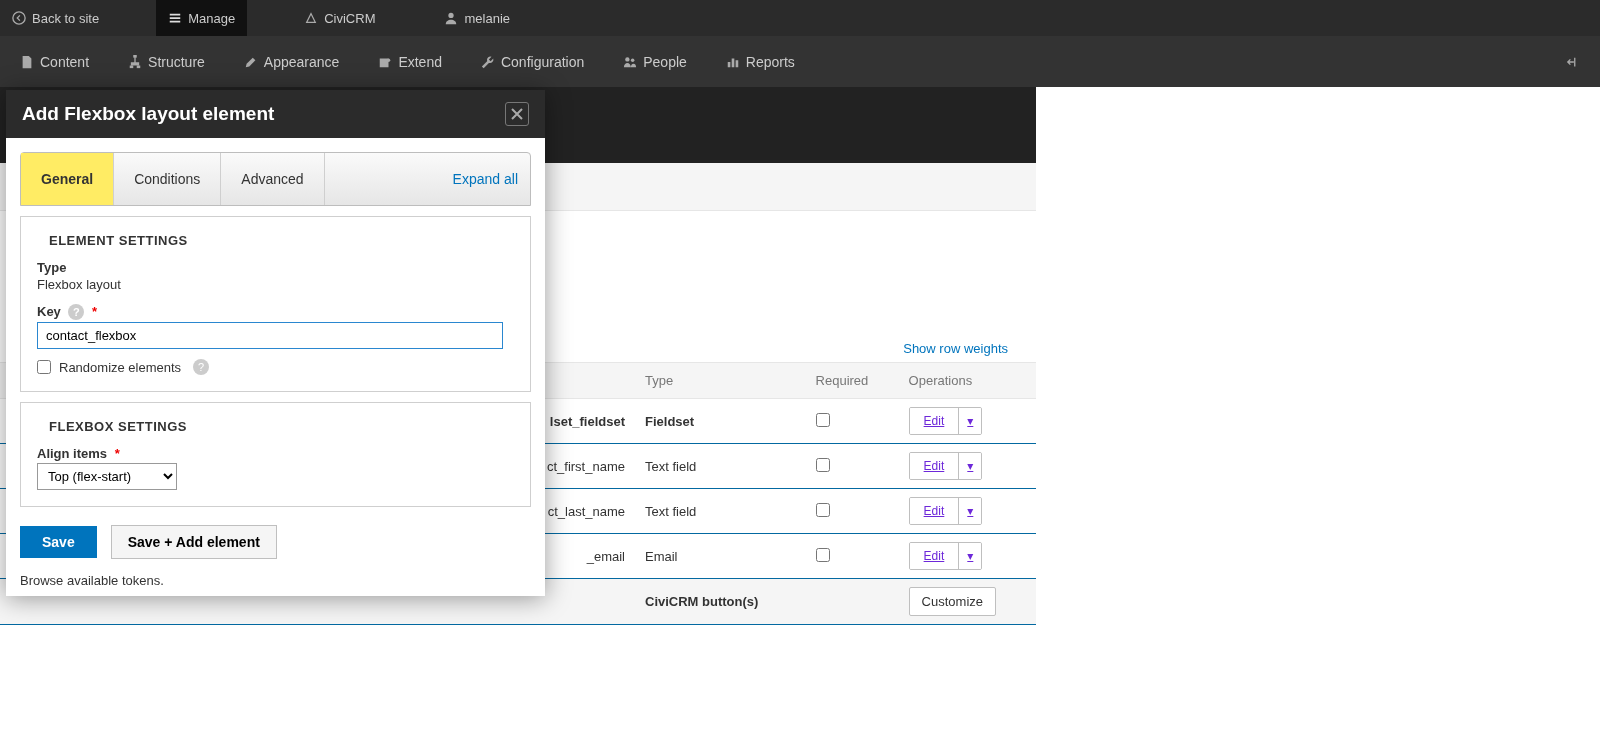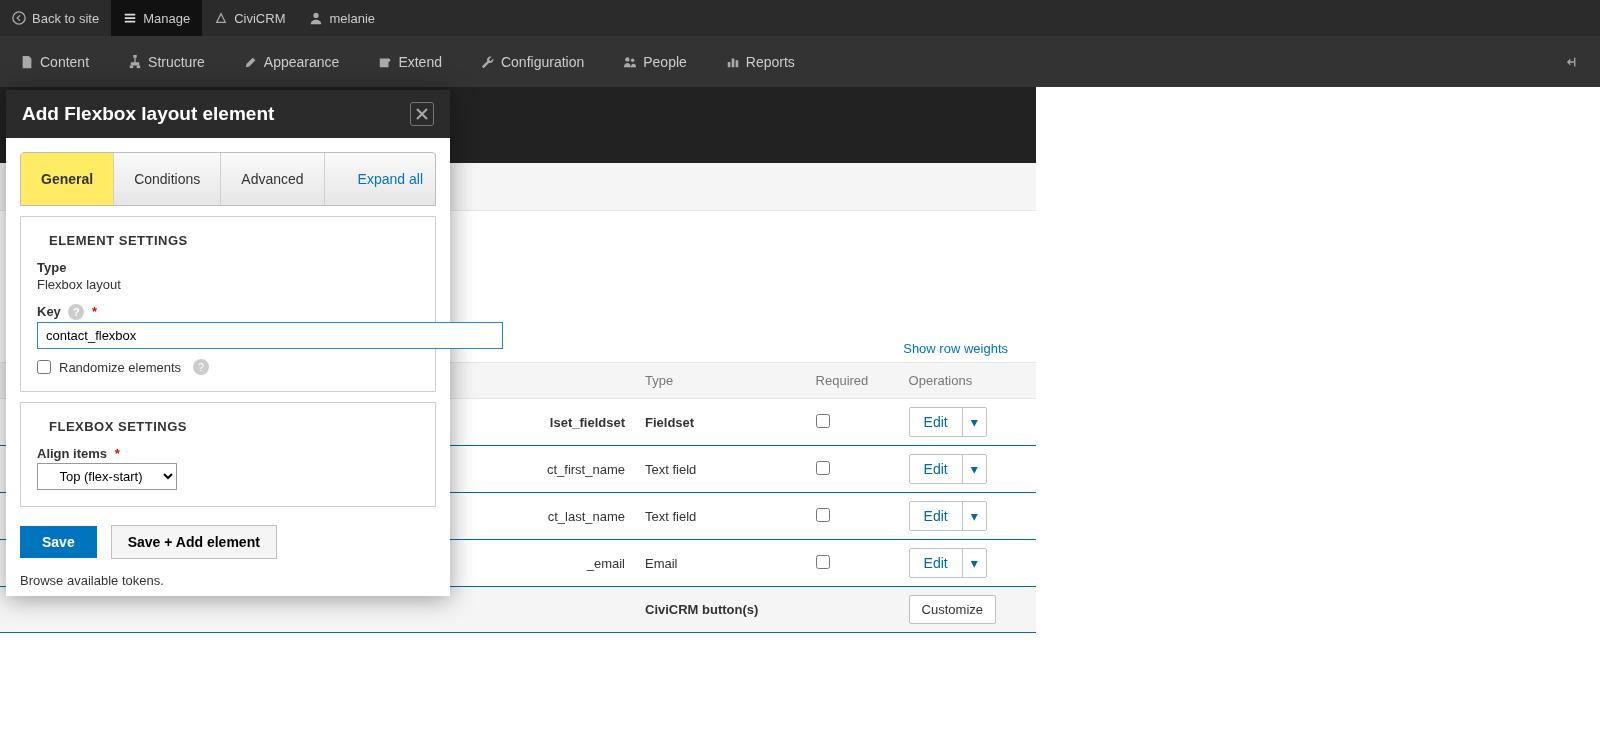--- a/index.html
+++ b/index.html
@@ -1,64 +1,64 @@
 <!DOCTYPE html>
 <html><head>
 <meta charset="utf-8">
 <style>
 * { box-sizing: border-box; margin: 0; padding: 0; }
 body { font-family: "Lucida Grande", "Segoe UI", Arial, sans-serif; font-size: 13px; background: #fff; color: #333; }
 
 
-.toolbar-top { background: #2b2b2b; height: 36px; display: flex; align-items: stretch; color: #ccc; }
+.toolbar-top { background: #2b2b2b; height: 36px; display: flex; align-items: stretch; color: #ccc; gap: 45px; }
 .toolbar-top .item { display: flex; align-items: center; padding: 0 12px; gap: 6px; cursor: pointer; font-size: 13px; }
 .toolbar-top .item.active { background: #111; }
 .toolbar-sub { background: #333; height: 51px; display: flex; align-items: center; color: #ccc; padding: 0 6px; justify-content: space-between; }
 .toolbar-sub-left { display: flex; align-items: center; gap: 11px; }
 .toolbar-sub .item { display: flex; align-items: center; padding: 0 14px; gap: 6px; cursor: pointer; font-size: 14px; height: 51px; }
 svg.ticon { width: 14px; height: 14px; fill: #aaa; }
 
 
 .page-bg-dark { height: 76px; background: #222; margin: 0; }
 
 
 .page-wrap { max-width: 1036px; margin: 0; }
 .page-strip { height: 48px; background: #f5f5f5; border-bottom: 1px solid #e6e6e6; }
 .show-row-weights { text-align: right; padding-right: 28px; color: #0074bd; font-size: 13px; cursor: pointer; margin-top: 130px; margin-bottom: 6px; }
 table.elements { width: 100%; border-collapse: collapse; }
 table.elements th { text-align: left; font-weight: normal; color: #777; padding: 10px 10px; background: #f5f5f5; border-top: 1px solid #e6e6e6; border-bottom: 1px solid #e6e6e6; font-size: 13px; }
 table.elements td { padding: 8px 10px; border-bottom: 1px solid #0369a1; font-size: 13px; vertical-align: middle; }
 table.elements tr.submit-row td { background: #f5f5f5; font-weight: bold; }
 .edit-split { display: inline-flex; border: 1px solid #bfbfbf; border-radius: 2px; overflow: hidden; background: #fff; }
-.edit-split button { background: #fff; border: none; padding: 6px 14px; font-size: 14px; cursor: pointer; color: #0369a1; }
+.edit-split button { background: #fff; border: none; padding: 6px 14px; font-size: 12px; cursor: pointer; color: #6d28d9; text-decoration: underline; }
 .edit-split button.drop { border-left: 1px solid #bfbfbf; padding: 6px 8px; }
 .btn-plain { background: #fff; border: 1px solid #bfbfbf; border-radius: 2px; padding: 6px 12px; font-size: 13px; cursor: pointer; color: #333; }
 .req-cb { width: 14px; height: 14px; }
 
 
-.dialog { position: absolute; left: 6px; top: 90px; width: 444px; background: #fff; box-shadow: 0 2px 24px rgba(0,0,0,0.4); }
+.dialog { position: absolute; left: 6px; top: 90px; width: 539px; background: #fff; box-shadow: 0 2px 24px rgba(0,0,0,0.4); }
 .dialog-titlebar { background: #2b2b2b; color: #fff; padding: 12px 16px; display: flex; align-items: center; justify-content: space-between; }
 .dialog-title { font-size: 19px; font-weight: bold; }
 .dialog-close { width: 24px; height: 24px; border: 1px solid #777; border-radius: 3px; display: flex; align-items: center; justify-content: center; cursor: pointer; color: #aaa; font-size: 14px; }
 .dialog-body { padding: 14px; }
 
 .tabs-row { display: flex; align-items: center; background: linear-gradient(#fafafa,#e6e6e6); border: 1px solid #bdbdbd; border-radius: 4px 4px 0 0; padding-right: 12px; }
 .tab { padding: 18px 20px; cursor: pointer; border-right: 1px solid #cfcfcf; font-size: 14px; color: #333; }
 .tab.active { background: #ffec64; font-weight: bold; }
 .expand-all { margin-left: auto; color: #0074bd; cursor: pointer; font-size: 14px; }
 
 .panel { border: 1px solid #cfcfcf; padding: 16px; margin-top: 10px; }
 .panel h3 { font-size: 13px; letter-spacing: 0.5px; margin-bottom: 12px; font-weight: bold; padding-left: 12px; }
 .panel .lbl { font-weight: bold; font-size: 13px; margin-bottom: 2px; display: block; }
 .panel .val { font-size: 13px; margin-bottom: 12px; }
 .help-q { display: inline-flex; width: 16px; height: 16px; border-radius: 50%; background: #ccc; color: #fff; font-size: 11px; align-items: center; justify-content: center; margin-left: 4px; }
 .required-star { color: #e00; margin-left: 4px; }
 input.text { width: 466px; padding: 5px 8px; border: 1px solid #2a87d0; font-size: 13px; outline: none; font-family: inherit; }
 .cbrow { display: flex; align-items: center; gap: 8px; margin-top: 10px; }
-select.sel { padding: 4px 6px; border: 1px solid #999; font-size: 13px; background: #fff; width: 140px; text-align: center; }
+select.sel { padding: 4px 6px; border: 1px solid #999; font-size: 13px; background: #fff; width: 140px; }
 
 .dialog-actions { padding: 4px 14px 14px; display: flex; align-items: center; gap: 14px; }
 .btn-primary { background: #0074bd; color: #fff; border: none; padding: 8px 22px; font-size: 14px; font-weight: bold; cursor: pointer; }
 .btn-secondary { background: #f5f5f5; border: 1px solid #bfbfbf; padding: 8px 16px; font-size: 14px; font-weight: bold; cursor: pointer; }
 .browse-tokens { padding: 0 14px 8px; font-size: 13px; }
 </style>
 </head>
 <body>
 
 <div class="toolbar-top">

